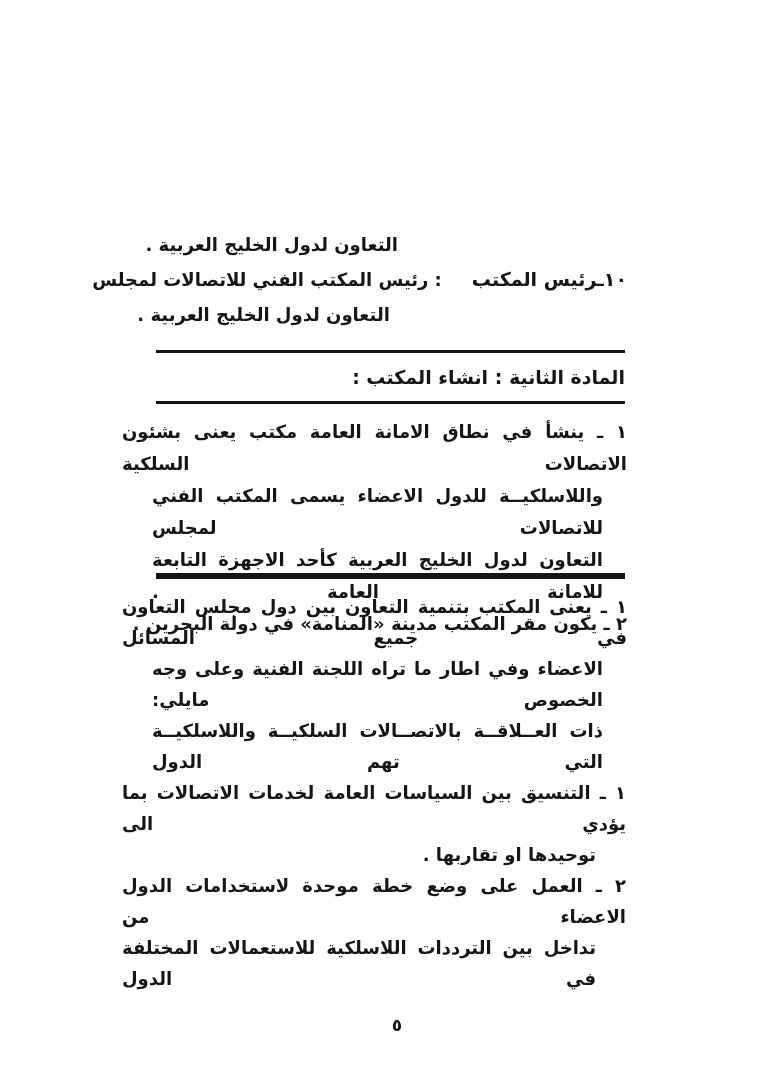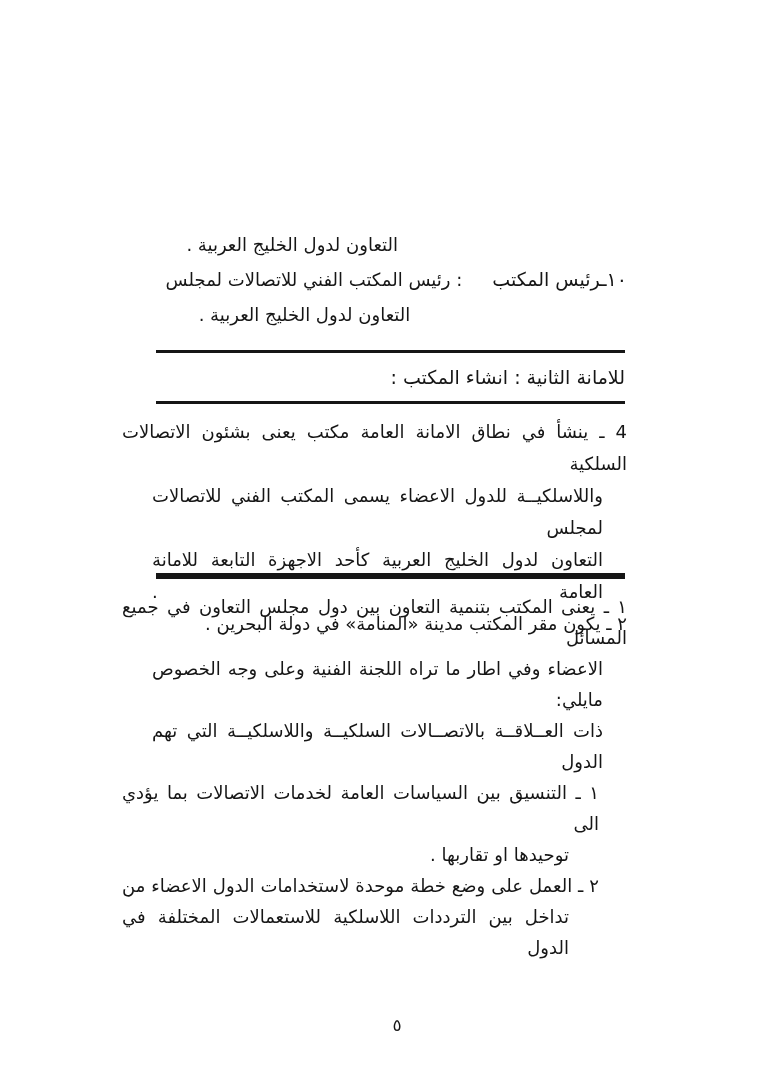--- a/index.html
+++ b/index.html
@@ -5,21 +5,21 @@
   :root { --ink: #161616; --paper: #ffffff; }
   html, body { margin: 0; padding: 0; background: #e8e8e8; }
   .page {
     position: relative;
     width: 758px;
     height: 1078px;
     margin: 0 auto;
     background: var(--paper);
     color: var(--ink);
     font-family: "DejaVu Sans", sans-serif;
-    font-weight: 400;
+    font-weight: 700;
     direction: rtl;
     overflow: hidden;
   }
 
   
   .top-block { position: absolute; top: 227px; right: 131px; left: 110px; font-size: 18px; }
   .carryover-line { line-height: 35px; text-align: right; padding-left: 0; padding-right: 229px; white-space: nowrap; }
   .def-row { display: flex; align-items: flex-start; gap: 30px; }
   .def-term { white-space: nowrap; font-size: 19px; line-height: 35px; }
   .def-col .tline { white-space: nowrap; text-align: right; line-height: 35px; }
@@ -30,21 +30,21 @@
   .article-2 { top: 350px; }
   .article-3 { top: 573px; }
   .rule { height: 3px; background: var(--ink); margin: 0 2px 0 34px; }
   .article-heading { font-size: 19px; line-height: 30px; padding: 9px 2px; text-align: right; }
   .article-body { margin-top: 12px; font-size: 18px; }
 
   .tline { line-height: 32px; text-align: right; }
   .article-3 .tline { line-height: 31px; }
   .tline.full { text-align: justify; text-align-last: justify; }
   .hang .tline:not(:first-child) { padding-right: 24px; margin-left: 30px; }
-  .subitem { margin-right: 28px; }
+  .subitem { margin-right: 1px; }
   .subitem .tline:not(:first-child) { padding-right: 30px; }
 
   
   .page-number {
     position: absolute; top: 1014px; left: 0; right: 0;
     padding-left: 36px; text-align: center;
     font-size: 17px; line-height: 22px;
   }
 </style>
 </head>
@@ -58,25 +58,25 @@
       <div class="def-term">١٠ـرئيس المكتب</div>
       <div class="def-col">
           <div class="tline">: رئيس المكتب الفني للاتصالات لمجلس</div>
           <div class="tline">التعاون لدول الخليج العربية .</div>
         </div>
     </div>
   </div>
 
   <div class="article article-2">
     <div class="rule"></div>
-    <div class="article-heading">للامانة الثانية : انشاء المكتب :</div>
+    <div class="article-heading">المادة الثانية : انشاء المكتب :</div>
     <div class="rule"></div>
     <div class="article-body">
       <div class="para hang">
-          <div class="tline full">4 ـ ينشأ في نطاق الامانة العامة مكتب يعنى بشئون الاتصالات السلكية</div>
+          <div class="tline full">١ ـ ينشأ في نطاق الامانة العامة مكتب يعنى بشئون الاتصالات السلكية</div>
           <div class="tline full">واللاسلكيــة للدول الاعضاء يسمى المكتب الفني للاتصالات لمجلس</div>
           <div class="tline full">التعاون لدول الخليج العربية كأحد الاجهزة التابعة للامانة العامة .</div>
         </div>
       <div class="para hang">
           <div class="tline">٢ ـ يكون مقر المكتب مدينة «المنامة» في دولة البحرين .</div>
         </div>
     </div>
   </div>
 
   <div class="article article-3">

